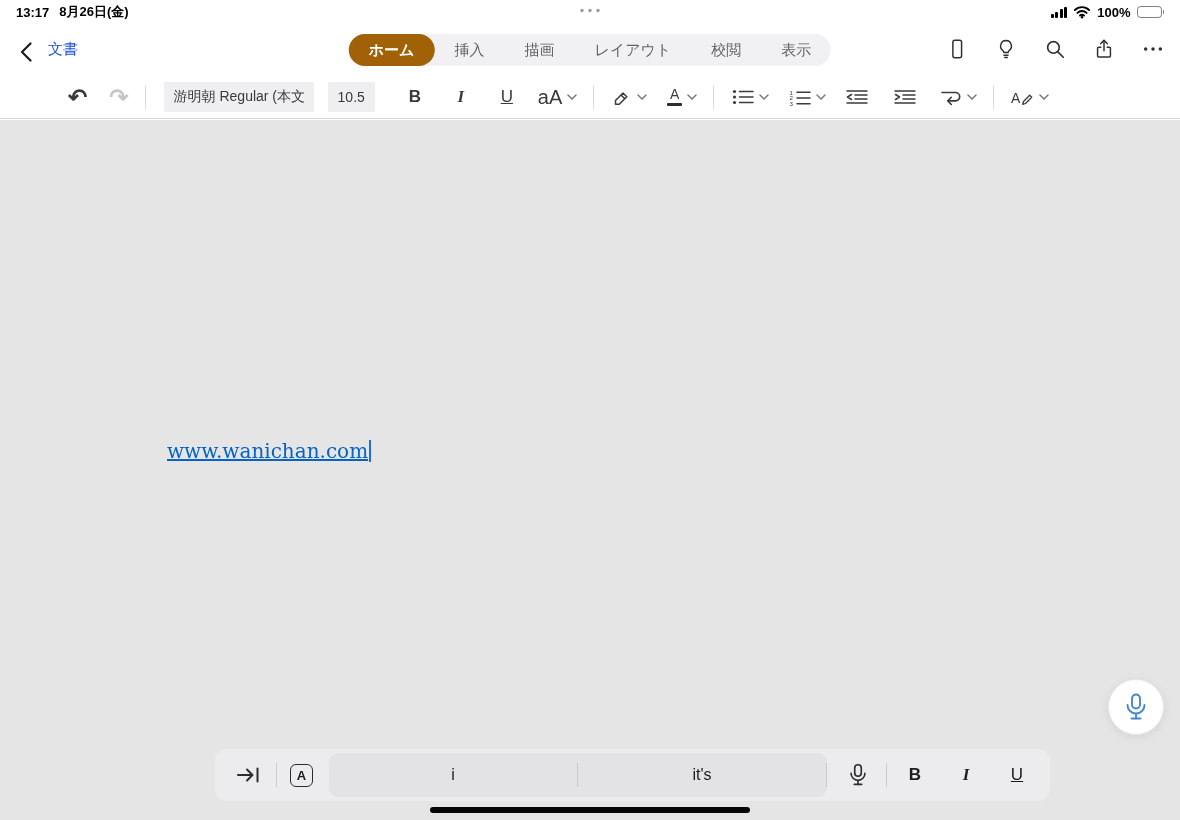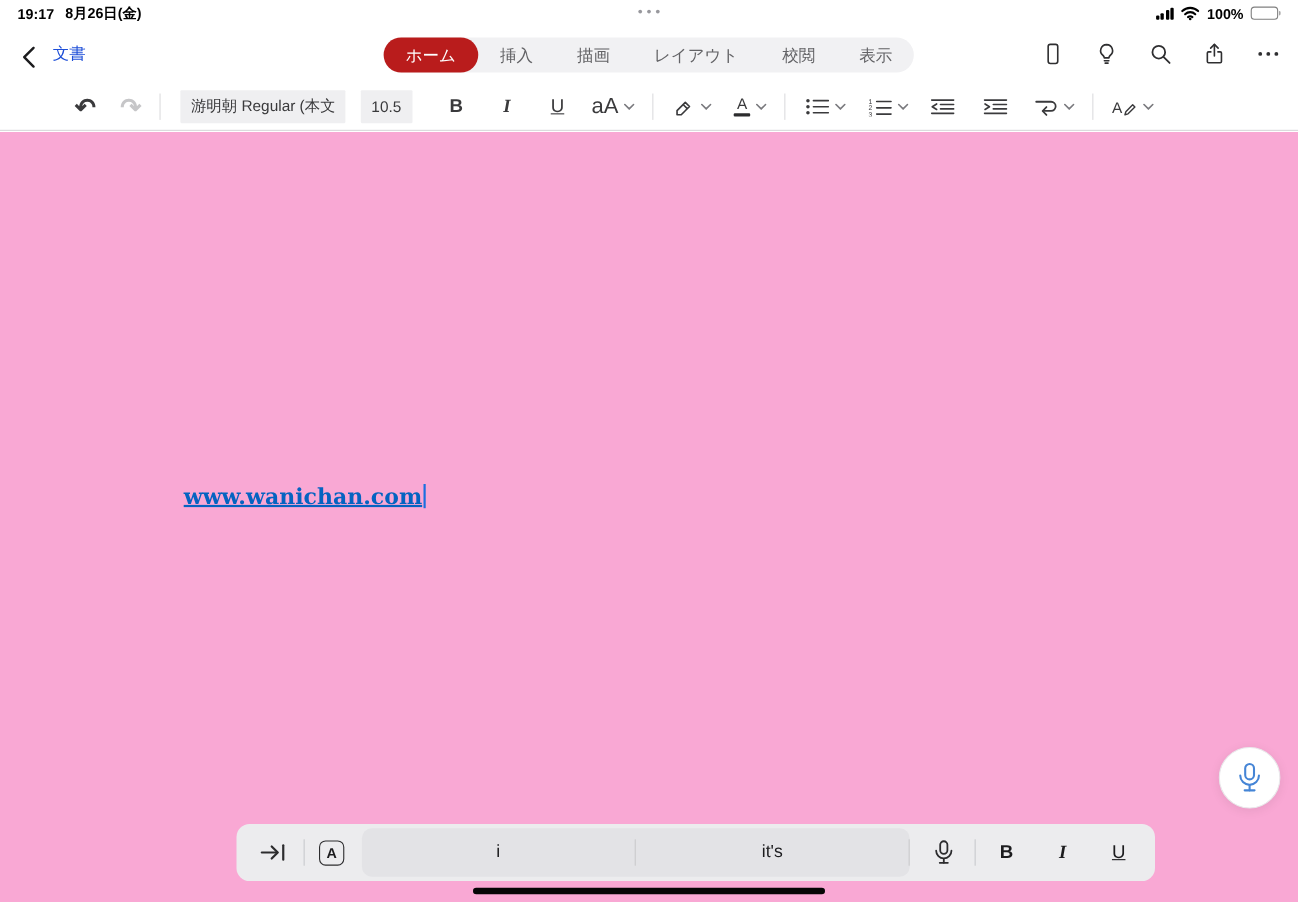--- a/index.html
+++ b/index.html
@@ -19,21 +19,21 @@
   .batt-fill { width:100%; height:100%; background:#30d158; border-radius:2px; }
   .batt-bolt { position:absolute; inset:0; display:flex; align-items:center; justify-content:center; }
   .batt-nub { width:1.5px; height:4.5px; background:rgba(0,0,0,.5); border-radius:0 2px 2px 0; margin-left:1px; }
 
   
   .nav-bar { position:absolute; top:24px; left:0; right:0; height:52px; }
   .back-btn { position:absolute; left:12px; top:14px; width:28px; height:28px; display:flex; align-items:center; justify-content:center; color:#1c1c1e; cursor:pointer; }
   .doc-title { position:absolute; left:48px; top:16px; font-size:15px; color:#1d4ed8; }
   .tabs { position:absolute; left:50%; top:10px; transform:translateX(-50%); height:32px; background:#f1f1f3; border-radius:16px; display:flex; align-items:center; }
   .tab { height:32px; display:flex; align-items:center; padding:0 20px; font-size:15px; color:#636366; border-radius:16px; cursor:pointer; white-space:nowrap; }
-  .tab.active { background:#b91c1c; color:#fff; font-weight:400; }
+  .tab.active { background:#a16207; color:#fff; font-weight:700; }
   .nav-icons { position:absolute; right:14px; top:12px; display:flex; align-items:center; gap:23px; color:#2f2f31; }
   .nav-icons .icon-btn { width:26px; height:26px; display:flex; align-items:center; justify-content:center; cursor:pointer; }
 
   
   .ribbon { position:absolute; top:76px; left:0; right:0; height:43px; display:flex; align-items:center; padding-left:68px; border-bottom:1px solid #d8d8da; background:#fff; }
   .rb { display:flex; align-items:center; justify-content:center; height:32px; color:#3a3a3c; cursor:pointer; }
   .vdiv { width:1px; height:24px; background:#dcdcde; }
   .arrow-glyph { font-size:23px; font-weight:700; line-height:1; }
   .disabled { color:#c6c6c8 !important; cursor:default; }
   .pill-btn { background:#efeff1; border-radius:1px; height:30px; padding:11px 10px; font-size:14px; color:#3a3a3c; display:flex; align-items:center; white-space:nowrap; }
@@ -42,21 +42,21 @@
   .fmt-letter { font-size:17px; }
   .b-label { font-weight:800; }
   .i-label { font-family:"Liberation Serif", serif; font-style:italic; font-weight:600; }
   .u-label { text-decoration:underline; }
   .chev { margin-left:5px; }
   .font-color-btn { flex-direction:column; gap:2px; }
   .font-color-btn .letter { font-size:14px; line-height:13px; }
   .font-color-btn .bar { width:15px; height:3.5px; background:#2c2c2e; border-radius:1px; }
 
   
-  .doc-area { position:absolute; top:120px; left:0; right:0; bottom:0; background:#f9a8d4;font-weight:bold; }
+  .doc-area { position:absolute; top:120px; left:0; right:0; bottom:0; background:#e5e5e5; }
   .doc-line { position:absolute; left:167px; top:319px; font-family:"DejaVu Serif", serif; font-size:20px; }
   .hyperlink { color:#0563c1; text-decoration:underline; cursor:pointer; }
   .caret { display:inline-block; width:2px; height:22px; background:#1a6fe0; vertical-align:-4px; margin-left:1px; }
 
   
   .mic-fab { position:absolute; left:1108px; top:679px; width:56px; height:56px; border-radius:50%; background:#fff; border:1px solid #e9e9eb; box-shadow:0 2px 10px rgba(0,0,0,.08); display:flex; align-items:center; justify-content:center; color:#4585d6; cursor:pointer; }
 
   
   .kbd-bar { position:absolute; left:215px; top:749px; width:835px; height:52px; background:#ececee; border-radius:12px; display:flex; align-items:center; padding:0 18px; color:#1c1c1e; }
   .kbd-icon { width:30px; height:30px; display:flex; align-items:center; justify-content:center; cursor:pointer; color:#2c2c2e; }
@@ -73,21 +73,21 @@
 
   svg { display:block; }
 </style>
 </head>
 <body>
 
 <div class="screen">
 
   <div class="status-bar">
     <div class="sb-left">
-      <span>19:17</span>
+      <span>13:17</span>
       <span>8月26日(金)</span>
     </div>
     <div class="sb-center">
       <svg width="22" height="5" viewBox="0 0 22 5">
           <g fill="#98989d">
             <circle cx="3" cy="2.5" r="1.7"></circle>
             <circle cx="11" cy="2.5" r="1.7"></circle>
             <circle cx="19" cy="2.5" r="1.7"></circle>
           </g>
         </svg>

